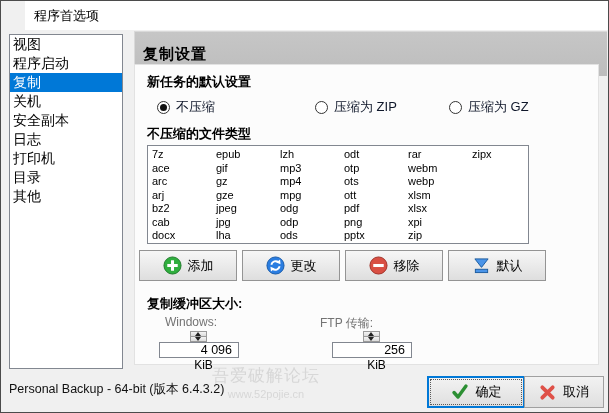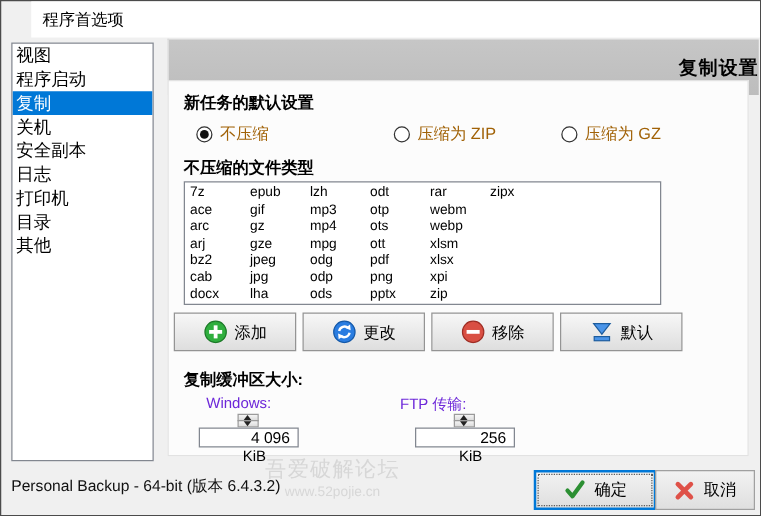--- a/index.html
+++ b/index.html
@@ -33,21 +33,21 @@
     height:19px; line-height:19px; font-size:14px; color:#000;
     padding-left:3px; white-space:nowrap; cursor:default;
   }
   .side-item.selected { background:#0078d7; color:#fff; }
 
   
   .page-header {
     position:absolute; left:133px; top:30px; width:473px; height:45px;
     background:linear-gradient(#c6c6c6,#bdbdbd);
     border-top:1px solid #d9d9d9; border-left:1px solid #d9d9d9;
-    display:flex; align-items:center;justify-content:flex-end;
+    display:flex; align-items:center;
   }
   .page-header span { font-size:15px; font-weight:bold; color:#000; padding-left:8px; letter-spacing:1px; }
 
   
   .panel {
     position:absolute; left:133px; top:63px; width:465px; height:301px;
     background:#fcfcfc; border:1px solid #e2e2e2;
   }
   .group-title { position:absolute; font-size:13px; font-weight:bold; color:#000; white-space:nowrap; }
   .g1 { left:12px; top:8px; }
@@ -57,47 +57,47 @@
   
   .radio-opt { position:absolute; top:33px; display:flex; align-items:center; cursor:default; }
   .radio-opt .circle {
     width:13px; height:13px; border-radius:50%;
     border:1px solid #333; background:#fff; margin-right:6px; position:relative; flex:0 0 13px;
   }
   .radio-opt.checked .circle::after {
     content:""; position:absolute; left:2px; top:2px; width:7px; height:7px;
     border-radius:50%; background:#111;
   }
-  .radio-opt .radio-label { font-size:13px; color:#a16207; white-space:nowrap; }
+  .radio-opt .radio-label { font-size:13px; color:#0f172a; white-space:nowrap; }
   .r1 { left:22px; } .r2 { left:180px; } .r3 { left:314px; }
 
   
   .filetype-box {
     position:absolute; left:12px; top:80px; width:382px; height:99px;
     background:#fff; border:1px solid #828790;
-    display:flex; padding:2px 0 0 4px; overflow:hidden;
+    display:flex; padding:2px 0 0 4px; overflow:hidden;gap:16px;
   }
   .ft-col { width:48px; }
   .ft-item { font-size:11px; line-height:13.5px; color:#000; white-space:nowrap; }
 
   
   .toolbar {
     position:absolute; left:4px; top:185px; width:407px; height:31px;
     display:flex; gap:5px;
   }
   .tb-btn {
     flex:1; height:31px; border:1px solid #949494;
     background:linear-gradient(#f7f7f7,#dedede);
     display:flex; align-items:center; justify-content:center; gap:6px;
     font-family:inherit; font-size:13px; color:#000; cursor:pointer;
   }
   .tb-btn svg { display:block; }
 
   
-  .small-label { position:absolute; font-size:12px; color:#6d28d9; white-space:nowrap; }
+  .small-label { position:absolute; font-size:12px; color:#737373; white-space:nowrap; }
   .lbl-win { left:30px; top:250px; }
   .lbl-ftp { left:185px; top:250px; }
   .spin-row { position:absolute; top:266px; height:22px; display:flex; align-items:center;flex-direction:column; }
   .sp1 { left:24px; } .sp2 { left:197px; }
   .updown { width:17px; height:22px; display:flex; flex-direction:column; margin-right:2px; }
   .ud-btn {
     flex:1; border:1px solid #9a9a9a; background:linear-gradient(#f4f4f4,#dcdcdc);
     display:flex; align-items:center; justify-content:center; cursor:pointer;
   }
   .ud-btn + .ud-btn { margin-top:-1px; }

